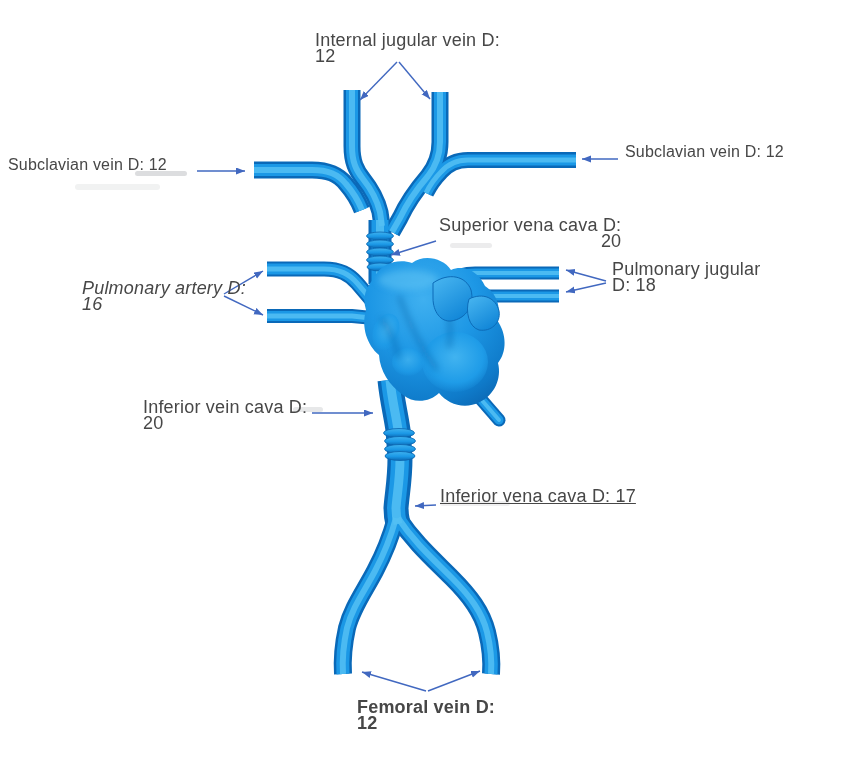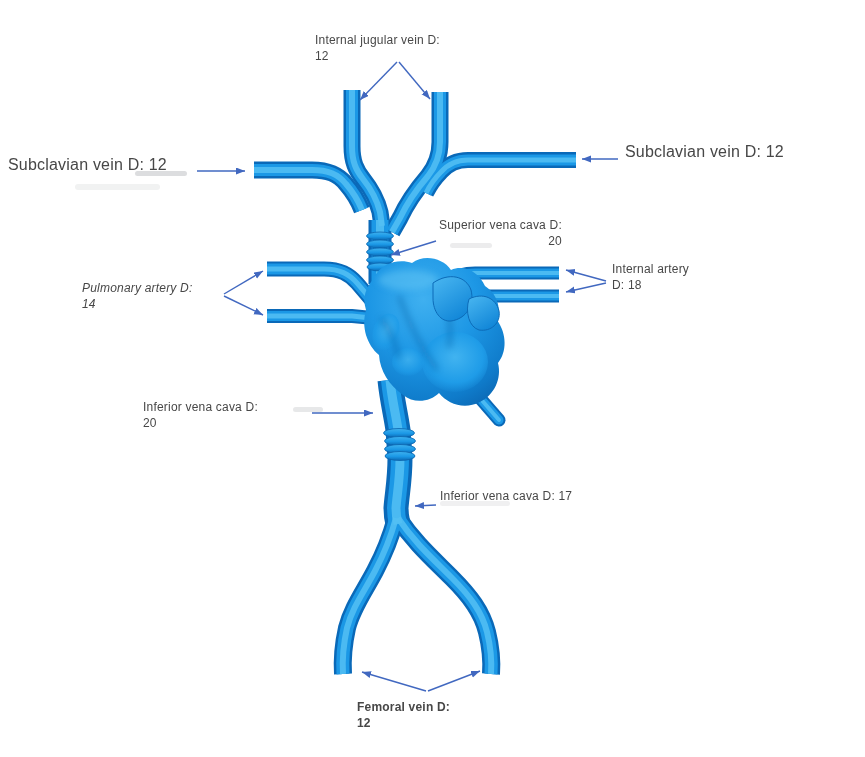--- a/index.html
+++ b/index.html
@@ -4,21 +4,21 @@
 <style>
   html,body{margin:0;padding:0;background:#fff;}
   #stage{
     position:relative;width:865px;height:757px;overflow:hidden;
     background:var(--background,#fff);
     font-family:"Liberation Sans",sans-serif;
   }
   #model-svg{position:absolute;left:0;top:0;}
   .label{
     position:absolute;color:var(--label-text,#474747);
-    font-size:12px;line-height:16px;white-space:nowrap;
+    font-size:18px;line-height:16px;white-space:nowrap;
     letter-spacing:.2px;
   }
   .label.lg{font-size:16px;line-height:17px;}
   .label span{display:block;}
   .arrow{stroke:var(--arrow,#4168c0);stroke-width:1.4;fill:none;}
   #ah path{fill:var(--arrow,#4168c0);}
   .p1{stroke:var(--model-dark,#0a69b8);fill:none;}
   .p2{stroke:var(--model-main,#1b98e6);fill:none;}
   .p3{stroke:var(--model-light,#53bff3);fill:none;opacity:.85;}
   .artifact{fill:#b9bcc0;}
@@ -190,34 +190,34 @@
     <span>Subclavian vein D: 12</span>
   </div>
 
   <div class="label" style="left:439px;top:217px;text-align:right;">
     <span>Superior vena cava D:</span>
     <span>20</span>
   </div>
 
   <div class="label" style="left:82px;top:280px;font-style:italic;">
     <span>Pulmonary artery D:</span>
-    <span>14</span>
+    <span>16</span>
   </div>
 
   <div class="label" style="left:612px;top:261px;">
-    <span>Internal artery</span>
+    <span>Pulmonary jugular</span>
     <span>D: 18</span>
   </div>
 
   <div class="label" style="left:143px;top:399px;">
-    <span>Inferior vena cava D:</span>
+    <span>Inferior vein cava D:</span>
     <span>20</span>
   </div>
 
-  <div class="label" style="left:440px;top:488px;">
+  <div class="label" style="left:440px;top:488px;text-decoration:underline;">
     <span>Inferior vena cava D: 17</span>
   </div>
 
   <div class="label" style="left:357px;top:699px;font-weight:bold;">
     <span>Femoral vein D:</span>
     <span>12</span>
   </div>
 
 </div>
 

